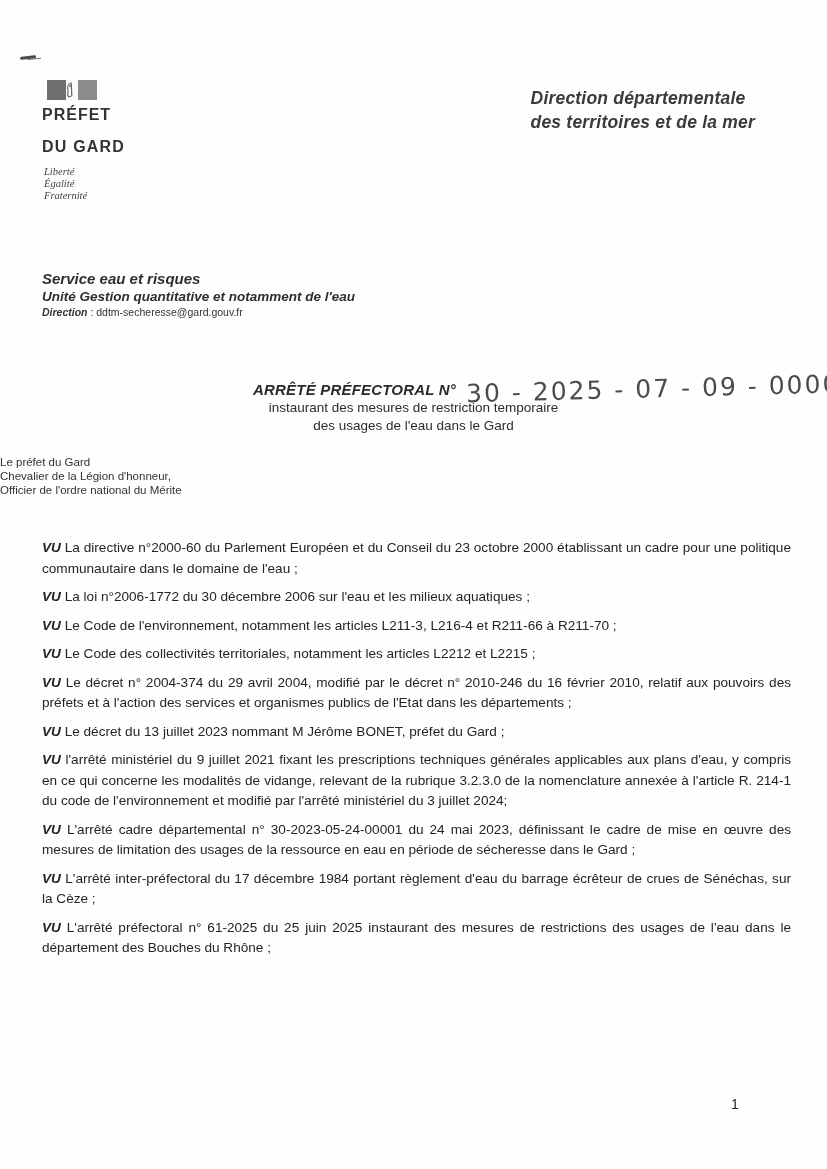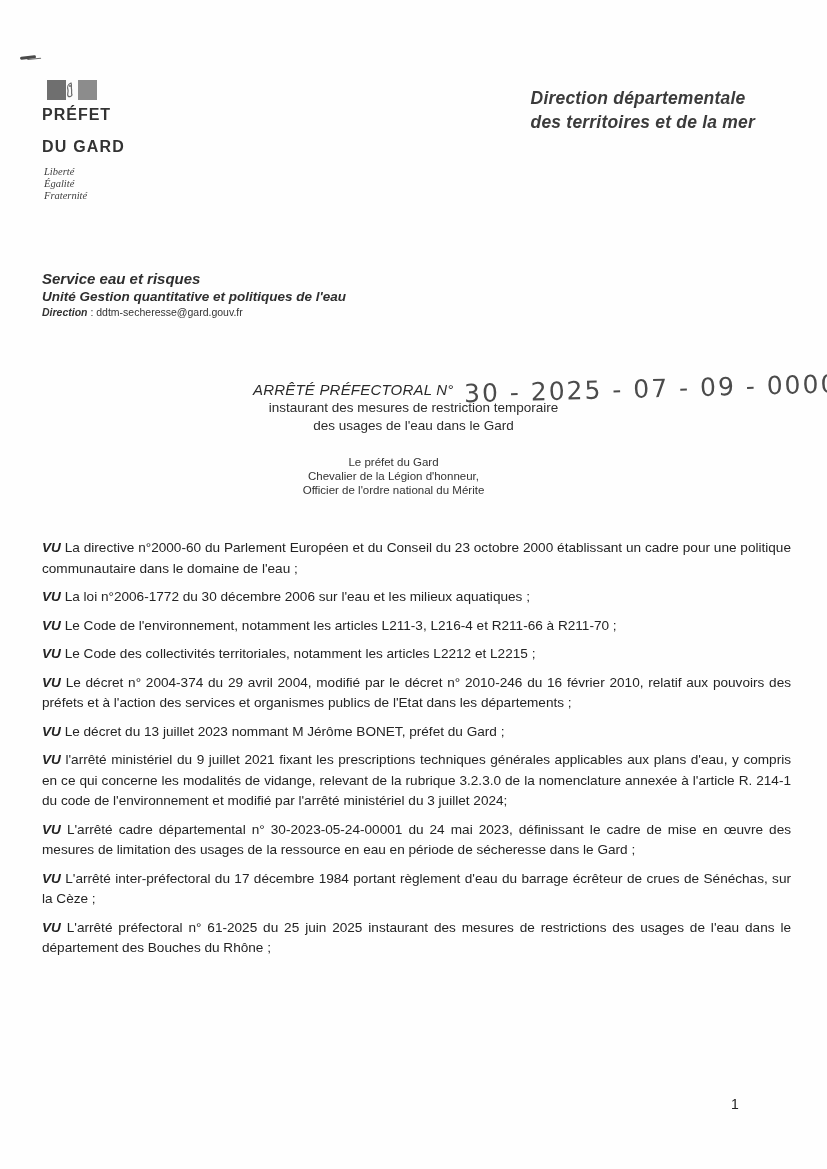--- a/index.html
+++ b/index.html
@@ -55,37 +55,37 @@
   .service-line2 { font-weight:bold; font-style:italic; font-size:13.5px; line-height:17px; }
   .service-small { font-size:10.5px; line-height:13.5px; margin-top:1px; color:#333; }
   .service-small .lbl { font-weight:bold; font-style:italic; }
 
   
   .title-line {
     position:absolute; left:0; top:372px; width:100%;
     padding-left:253px; white-space:nowrap;
   }
   .title-main {
-    font-weight:normal; font-style:italic; font-size:15px; color:#2a2a2a;
+    font-weight:bold; font-style:italic; font-size:15px; color:#2a2a2a;
     letter-spacing:0.2px;
   }
   .handwritten {
     display:inline-block;
     font-family:"DejaVu Sans", sans-serif;
     font-size:25px; color:#383838;
     letter-spacing:2px;
     transform:rotate(-1.5deg) translateY(2px);
     margin-left:6px;
     opacity:0.9;
   }
   .center-col { position:absolute; left:0; right:40px; text-align:center;margin-left:40px; }
   .subtitle1 { top:399px; font-size:13.5px; line-height:18px; color:#2c2c2c; }
   .subtitle2 { top:417px; font-size:13.5px; line-height:18px; color:#2c2c2c; }
 
-  .issuer { position:absolute; left:0; right:40px; top:455px; text-align:center;
+  .issuer { position:absolute; left:0; right:40px; top:455px; 
     font-size:11.5px; line-height:14px; color:#333; }
 
   
   .body-text {
     position:absolute; left:42px; right:36px; top:538px;
     font-size:13.6px; line-height:20.5px;
     text-align:justify; color:#242424;
   }
   .vu-para { margin-bottom:8px; }
   .vu-para .vu { font-weight:bold; font-style:italic; }
@@ -122,21 +122,21 @@
     </div>
   </div>
 
   <div class="direction">
     <div>Direction départementale</div>
     <div>des territoires et de la mer</div>
   </div>
 
   <div class="service">
     <div class="service-line1">Service eau et risques</div>
-    <div class="service-line2">Unité Gestion quantitative et politiques de l'eau</div>
+    <div class="service-line2">Unité Gestion quantitative et notamment de l'eau</div>
     <div class="service-small">
       <span class="lbl">Direction</span>
       <span>: ddtm-secheresse@gard.gouv.fr</span>
     </div>
   </div>
 
   <div class="title-line">
     <span class="title-main">ARRÊTÉ PRÉFECTORAL N°</span>
     <span class="handwritten">30 - 2025 - 07 - 09 - 00005</span>
   </div>

